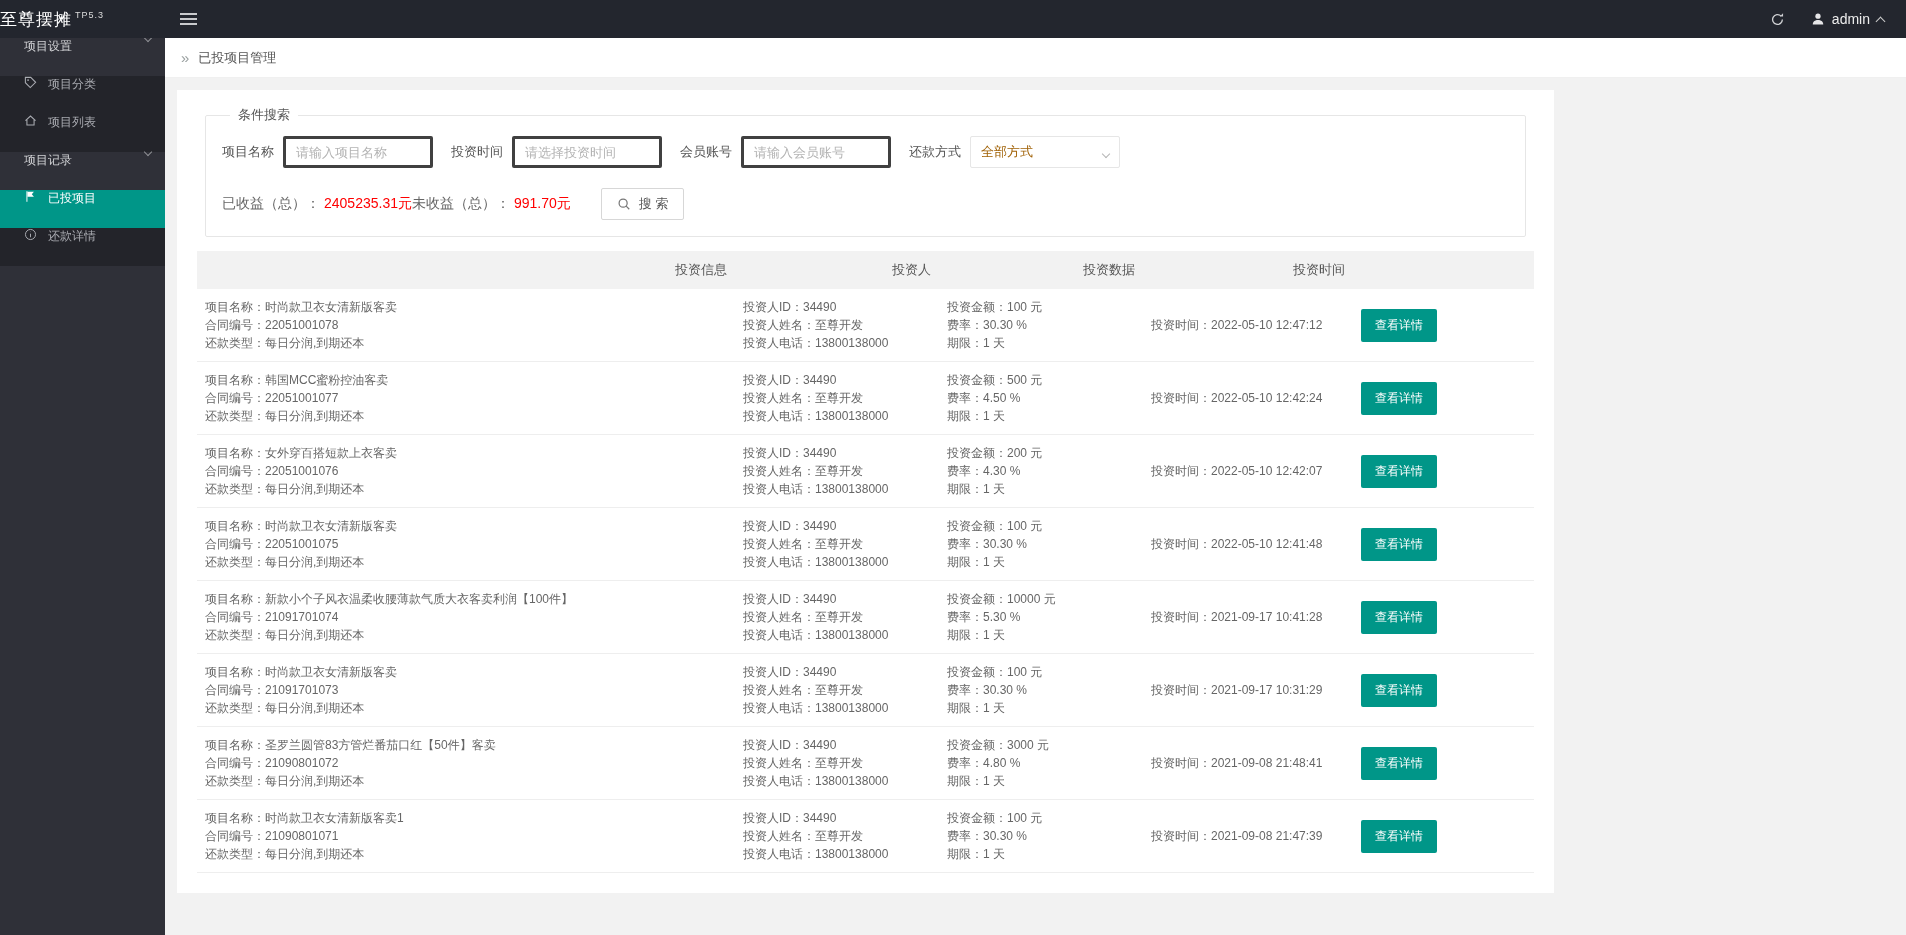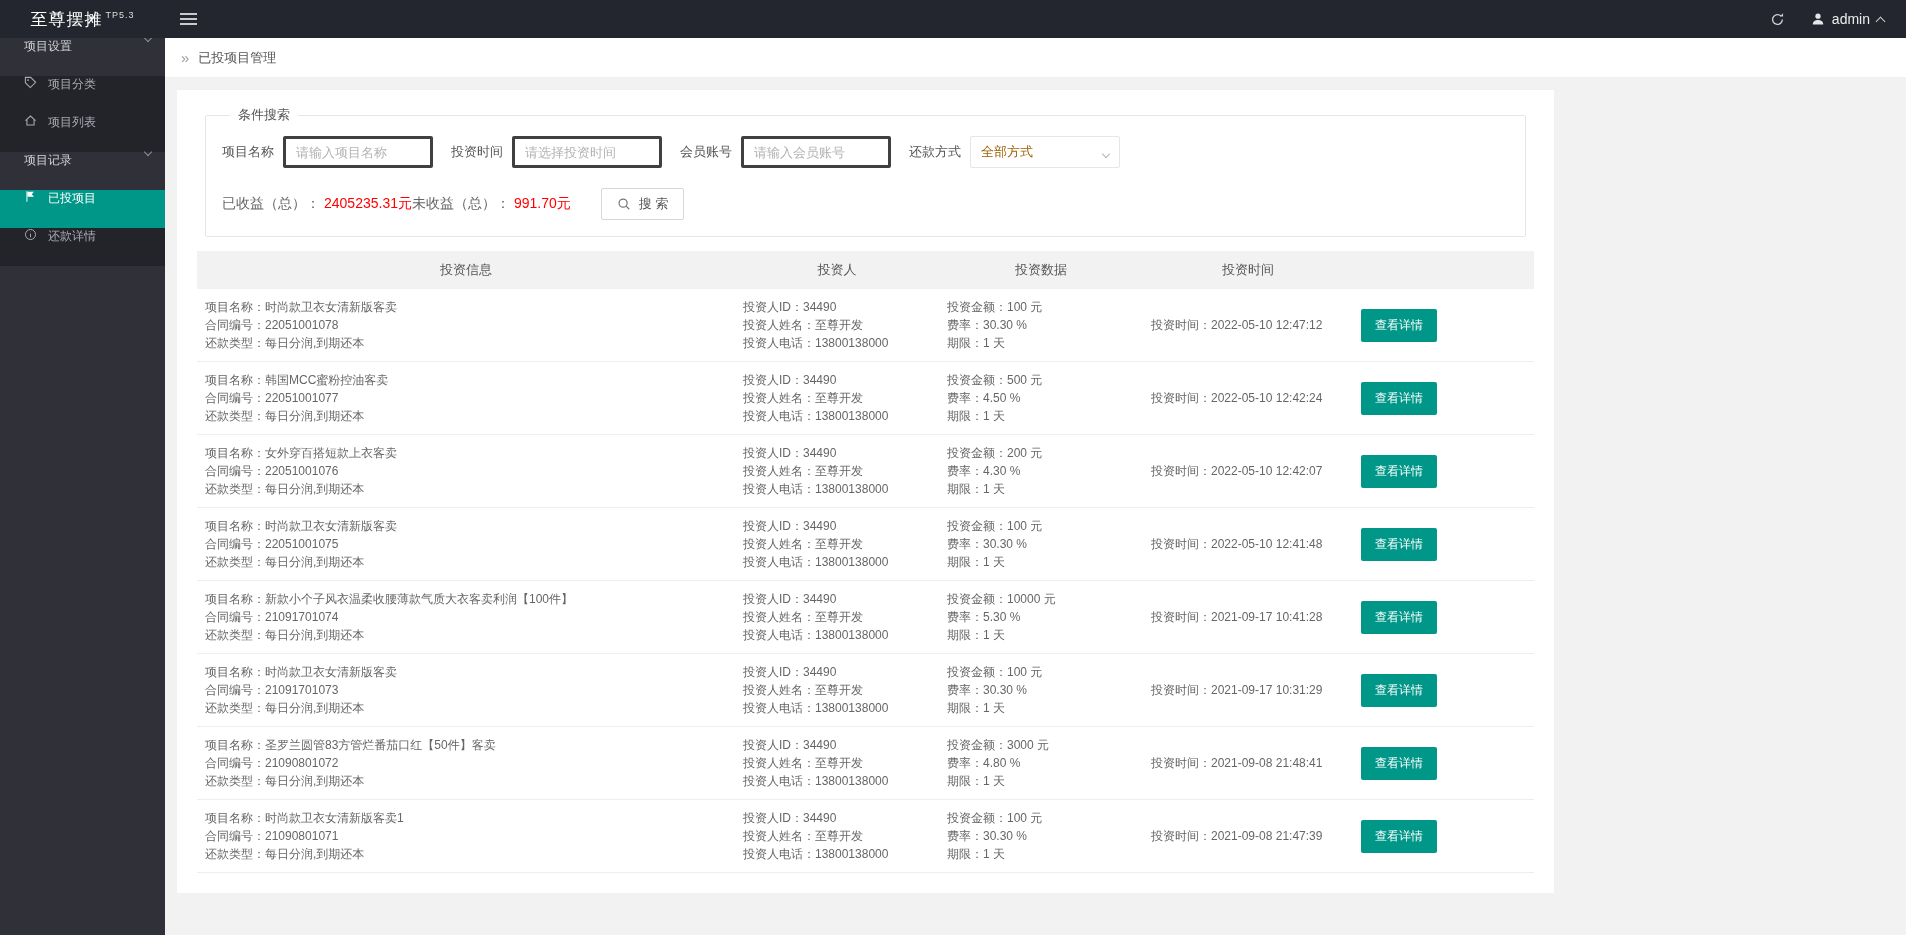--- a/index.html
+++ b/index.html
@@ -7,21 +7,21 @@
     --header-bg:#23262e;
     --sidebar-bg:#2f3038;
     --danger:#ff0000;
   }
   *{box-sizing:border-box;margin:0;padding:0}
   html,body{width:1906px;height:935px;overflow:hidden}
   body{font-family:"Liberation Sans","DejaVu Sans",sans-serif;background:#f2f2f2;color:#333;font-size:14px}
 
   
   .navbar{position:absolute;top:0;left:0;width:1906px;height:38px;background:var(--header-bg);display:flex;align-items:stretch;z-index:20}
-  .logo{width:165px;display:flex;align-items:center;justify-content:center;color:#fff;font-size:17px;letter-spacing:1px;white-space:nowrap}
+  .logo{width:165px;display:flex;align-items:center;color:#fff;font-size:17px;letter-spacing:1px;white-space:nowrap}
   .logo sup{font-size:9px;margin-left:3px;color:#ddd;transform:translateY(-4px)}
   .hamburger{width:46px;display:flex;flex-direction:column;justify-content:center;align-items:center;gap:3px;cursor:pointer}
   .hamburger i{display:block;width:17px;height:2px;background:#c9cacd}
   .nav-tabs{display:flex}
   .nav-item{padding:0 20px;line-height:38px;font-size:14px;color:#d6d7d9;cursor:pointer;white-space:nowrap}
   .nav-item.active{background:var(--accent);color:#fff}
   .nav-right{margin-left:auto;display:flex;align-items:center;gap:26px;padding-right:22px}
   .icon-btn{display:inline-flex;align-items:center;cursor:pointer}
   .user{display:flex;align-items:center;gap:7px;color:#ededed;font-size:14px;cursor:pointer}
   .chev-up{width:7px;height:7px;border-left:1px solid #ccc;border-top:1px solid #ccc;transform:rotate(45deg);margin-top:4px}
@@ -56,21 +56,21 @@
   .select-arrow{color:#b5b5b5}
   .stats-row{display:flex;align-items:center;gap:30px;margin-top:20px}
   .stats{display:flex;}
   .stat{font-size:14px;color:#666}
   .stat-value{color:var(--danger);margin-left:4px}
   .search-btn{display:inline-flex;align-items:center;gap:8px;height:32px;padding:0 15px;background:#fff;border:1px solid #d7d7d7;border-radius:2px;font-size:13px;color:#555;cursor:pointer;font-family:inherit}
 
   
   .table-wrap{margin:0 10px}
   table.grid{width:100%;border-collapse:collapse;table-layout:fixed}
-  .grid th{background:#f2f2f2;font-weight:400;font-size:13px;color:#555;text-align:center;padding:10px 8px;white-space:nowrap}
+  .grid th{background:#f2f2f2;font-weight:400;font-size:13px;color:#555;text-align:right;padding:10px 8px;white-space:nowrap}
   .grid th:nth-child(1){width:538px}
   .grid th:nth-child(2){width:204px}
   .grid th:nth-child(3){width:204px}
   .grid th:nth-child(4){width:210px}
   .grid td{padding:9px 8px;border-bottom:1px solid #eee;font-size:12px;color:#666;vertical-align:middle}
   .cell-line{line-height:16px;padding:1px 0;white-space:nowrap;overflow:hidden}
   .btn-detail{background:var(--accent);color:#fff;border:none;border-radius:2px;padding:8px 14px;font-size:12px;cursor:pointer;font-family:inherit;white-space:nowrap}
   .col-action{padding-left:10px}
 </style>
 </head>

